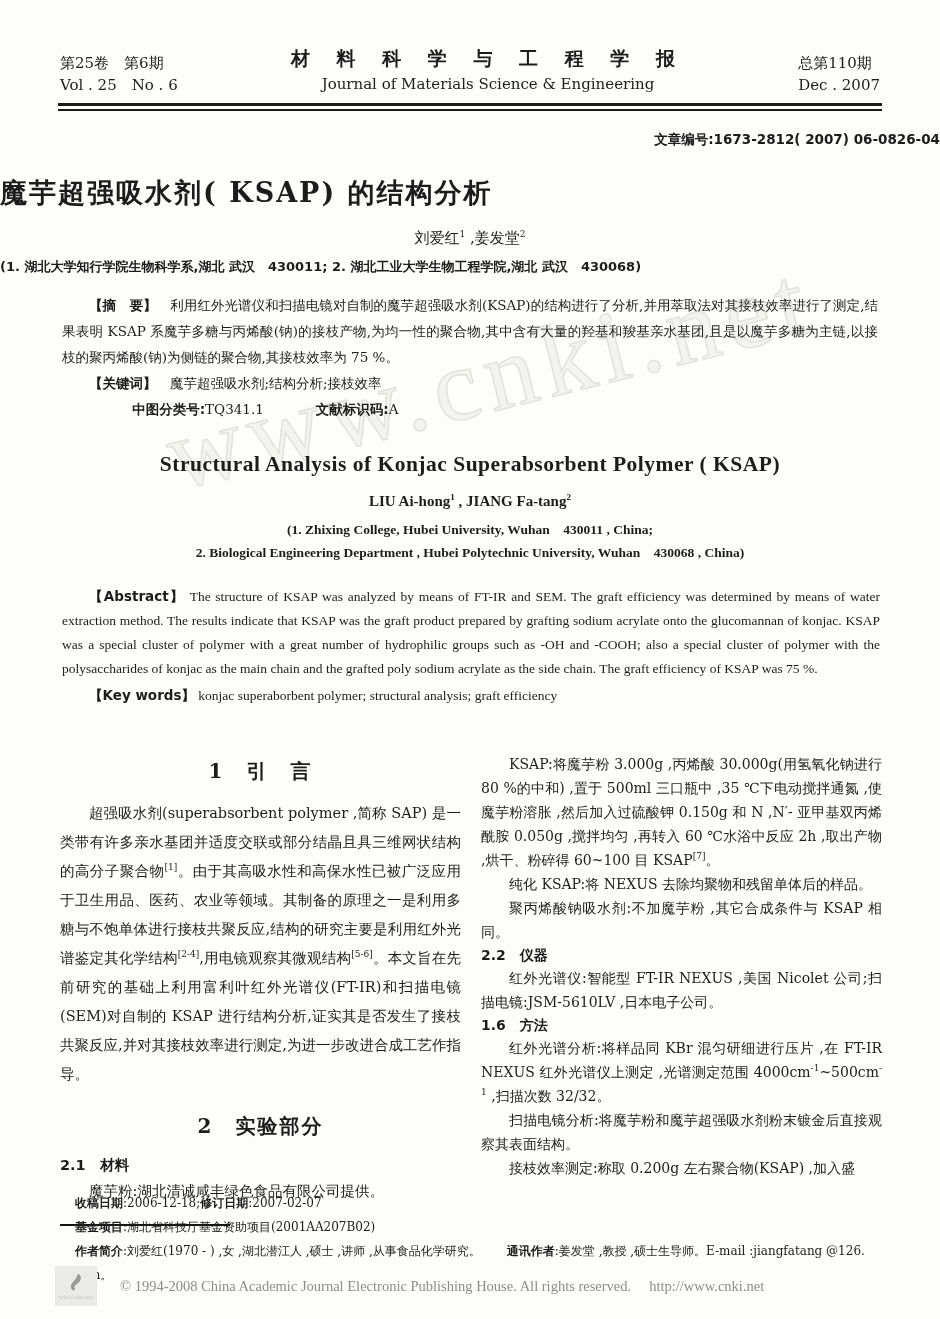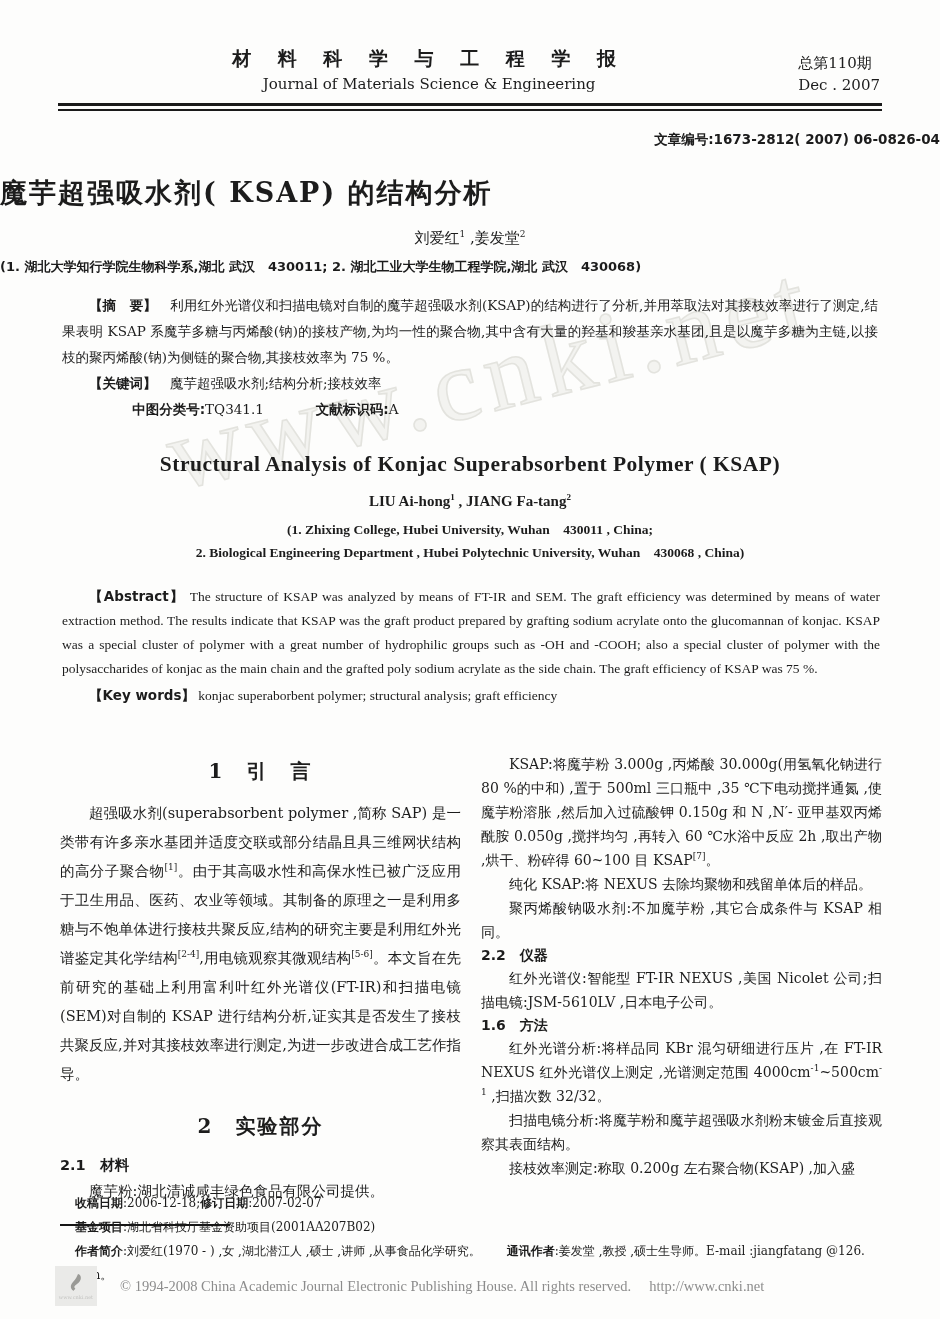--- a/index.html
+++ b/index.html
@@ -127,20 +127,24 @@
 </head>
 <body>
 
 <div class="page">
 
   <div class="watermark">www.cnki.net</div>
 
   <div class="content">
 
     <div class="header">
+      <div class="hdr-left">
+        <div>第25卷　第6期</div>
+        <div>Vol . 25　No . 6</div>
+      </div>
       <div class="hdr-center">
         <div class="journal-cn">材 料 科 学 与 工 程 学 报</div>
         <div class="journal-en">Journal of Materials Science &amp; Engineering</div>
       </div>
       <div class="hdr-right">
         <div>总第110期</div>
         <div>Dec . 2007</div>
       </div>
     </div>
     <div class="double-rule"></div>

